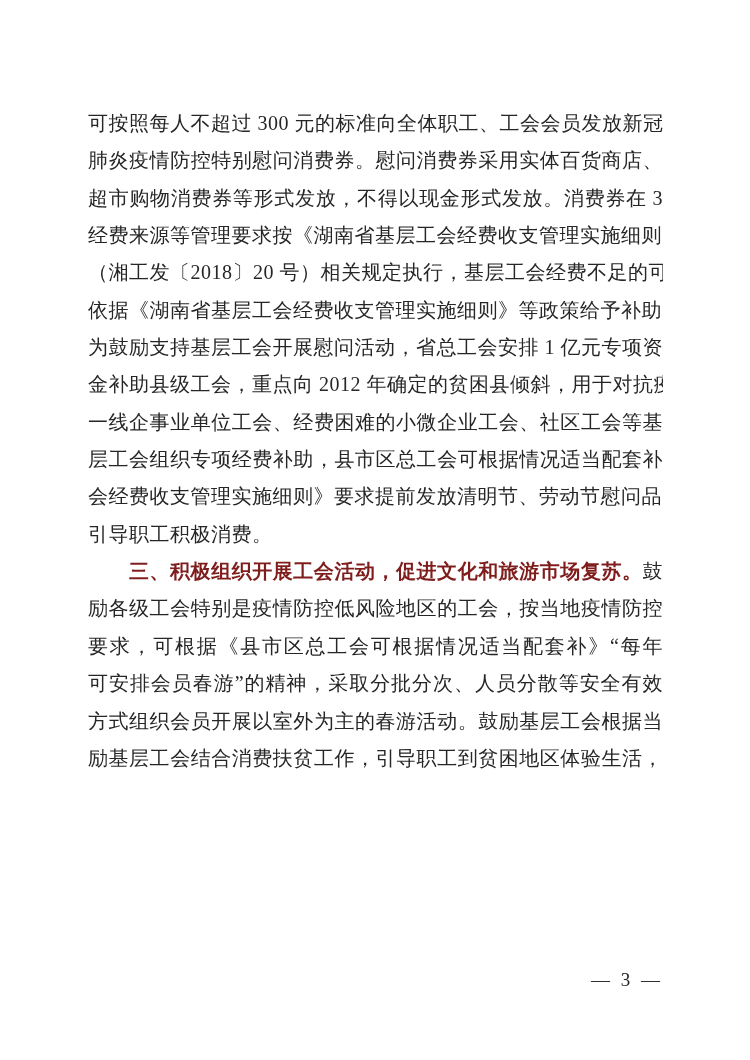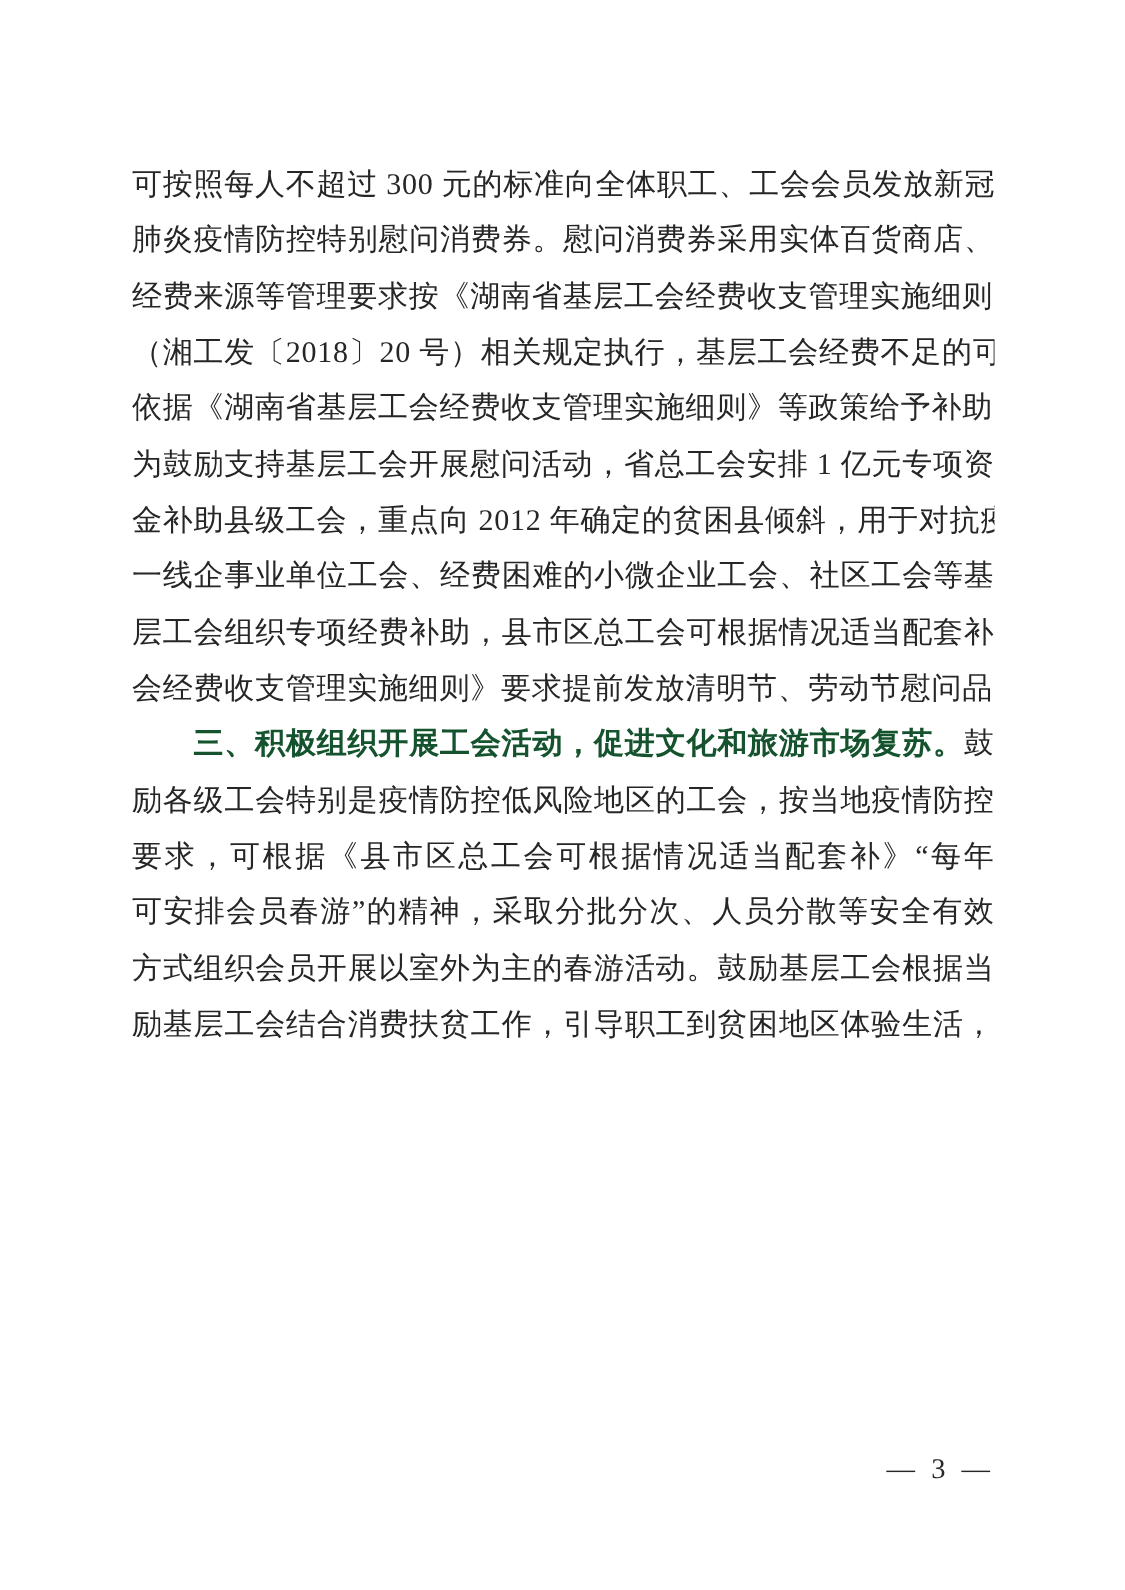--- a/index.html
+++ b/index.html
@@ -37,21 +37,21 @@
   .line.para-end {
     text-align: left;
     text-align-last: left;
   }
   .line.indent {
     text-indent: 41px;
   }
   .heading-bold {
     font-family: "Liberation Sans", sans-serif;
     font-weight: 700;
-    color: #14532d;
+    color: #7f1d1d;
   }
   .pagenum {
     position: absolute;
     top: 966px;
     right: 87px;
     height: 28px;
     line-height: 28px;
     font-size: 19px;
     letter-spacing: 3px;
     color: #262626;
@@ -60,28 +60,30 @@
 </style>
 </head>
 <body>
 
 <div class="page">
 
   <div class="textblock">
 
     <div class="line">可按照每人不超过 300 元的标准向全体职工、工会会员发放新冠</div>
     <div class="line">肺炎疫情防控特别慰问消费券。慰问消费券采用实体百货商店、</div>
+    <div class="line">超市购物消费券等形式发放，不得以现金形式发放。消费券在 3</div>
     <div class="line">经费来源等管理要求按《湖南省基层工会经费收支管理实施细则》</div>
     <div class="line">（湘工发〔2018〕20 号）相关规定执行，基层工会经费不足的可</div>
     <div class="line">依据《湖南省基层工会经费收支管理实施细则》等政策给予补助。</div>
     <div class="line">为鼓励支持基层工会开展慰问活动，省总工会安排 1 亿元专项资</div>
     <div class="line">金补助县级工会，重点向 2012 年确定的贫困县倾斜，用于对抗疫</div>
     <div class="line">一线企事业单位工会、经费困难的小微企业工会、社区工会等基</div>
     <div class="line">层工会组织专项经费补助，县市区总工会可根据情况适当配套补</div>
     <div class="line">会经费收支管理实施细则》要求提前发放清明节、劳动节慰问品，</div>
+    <div class="line para-end">引导职工积极消费。</div>
 
     <div class="line indent"><span class="heading-bold">三、积极组织开展工会活动，促进文化和旅游市场复苏。</span><span>鼓</span></div>
 
     <div class="line">励各级工会特别是疫情防控低风险地区的工会，按当地疫情防控</div>
     <div class="line">要求，可根据《县市区总工会可根据情况适当配套补》“每年</div>
     <div class="line">可安排会员春游”的精神，采取分批分次、人员分散等安全有效</div>
     <div class="line">方式组织会员开展以室外为主的春游活动。鼓励基层工会根据当</div>
     <div class="line">励基层工会结合消费扶贫工作，引导职工到贫困地区体验生活，</div>
 
   </div>

